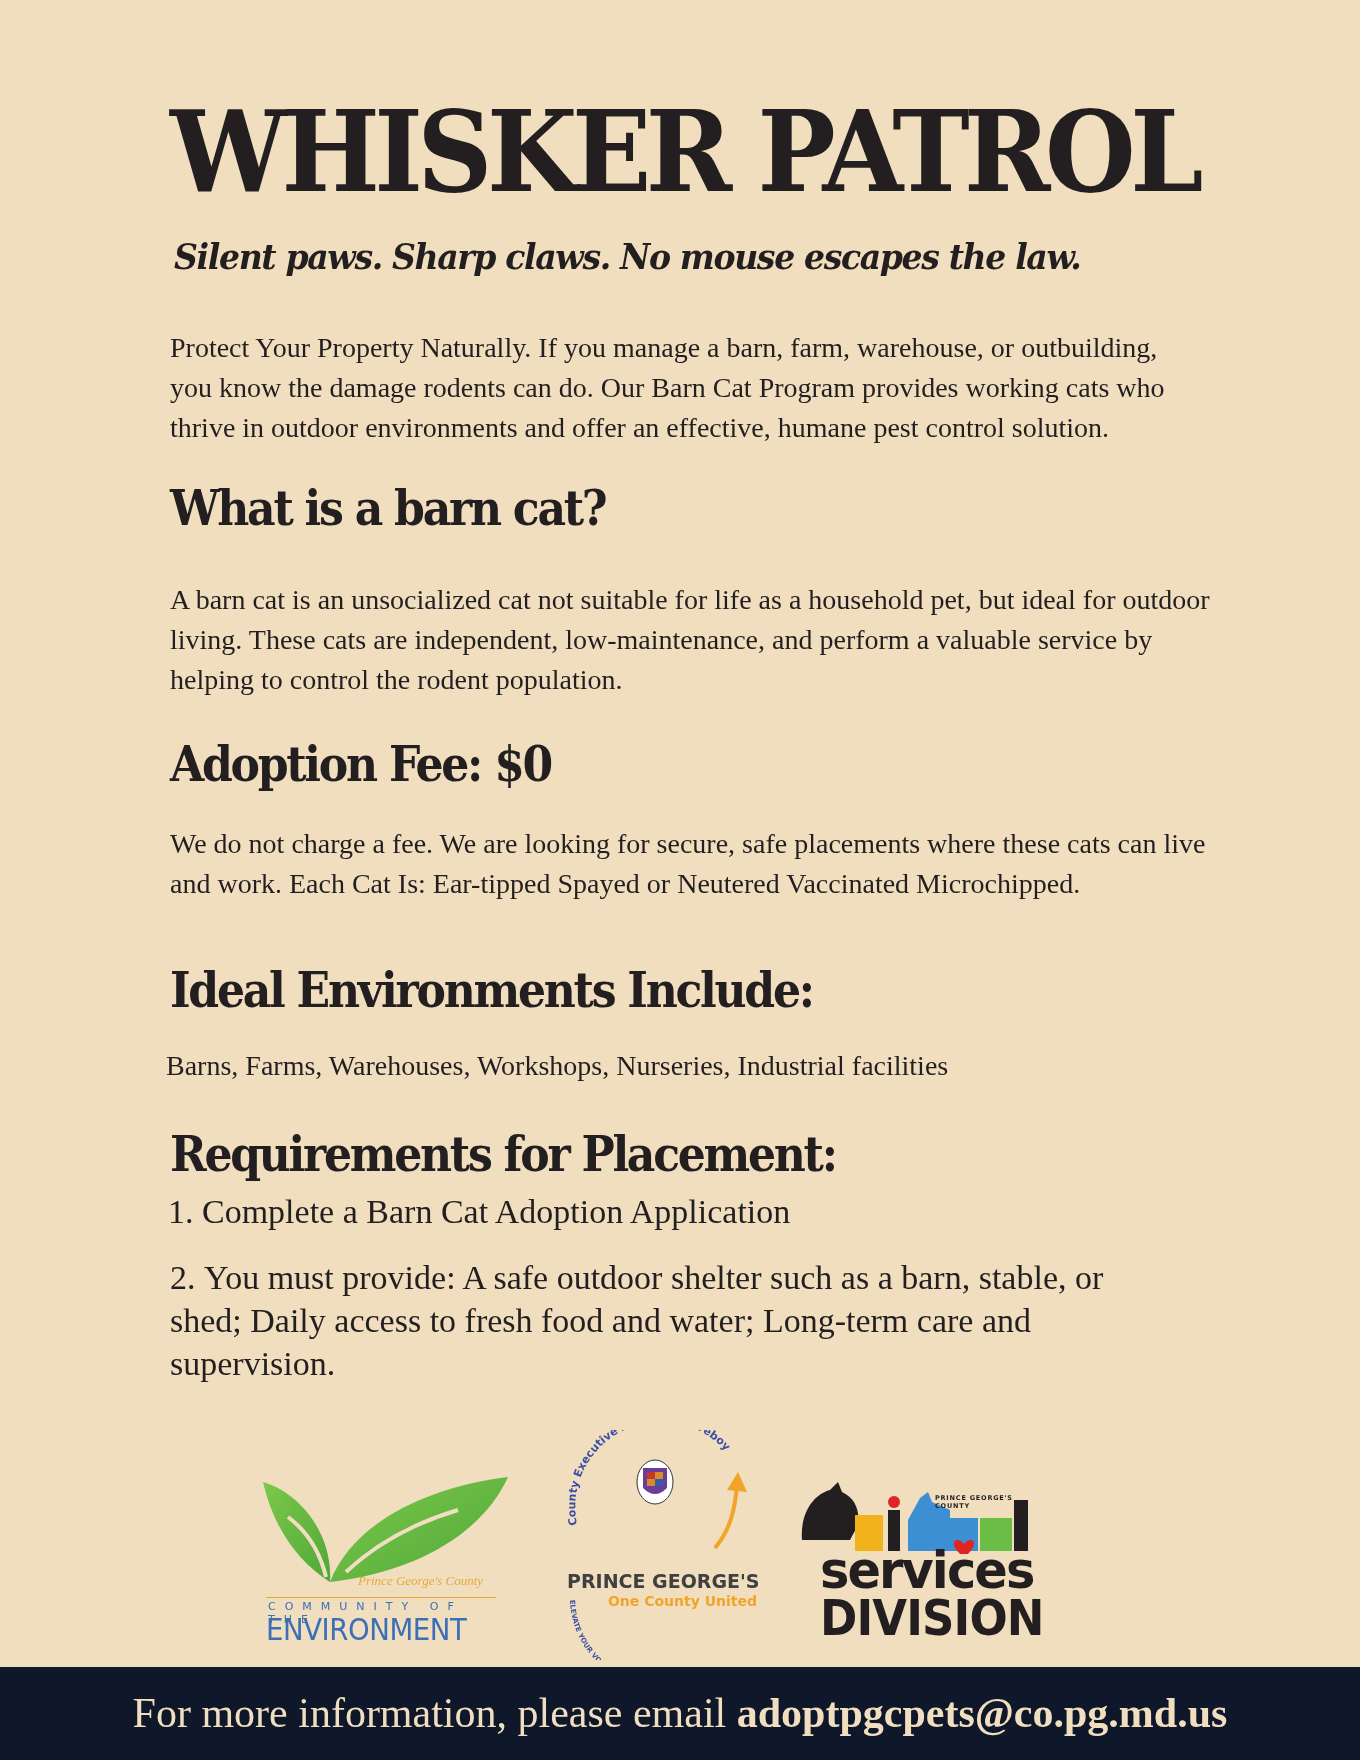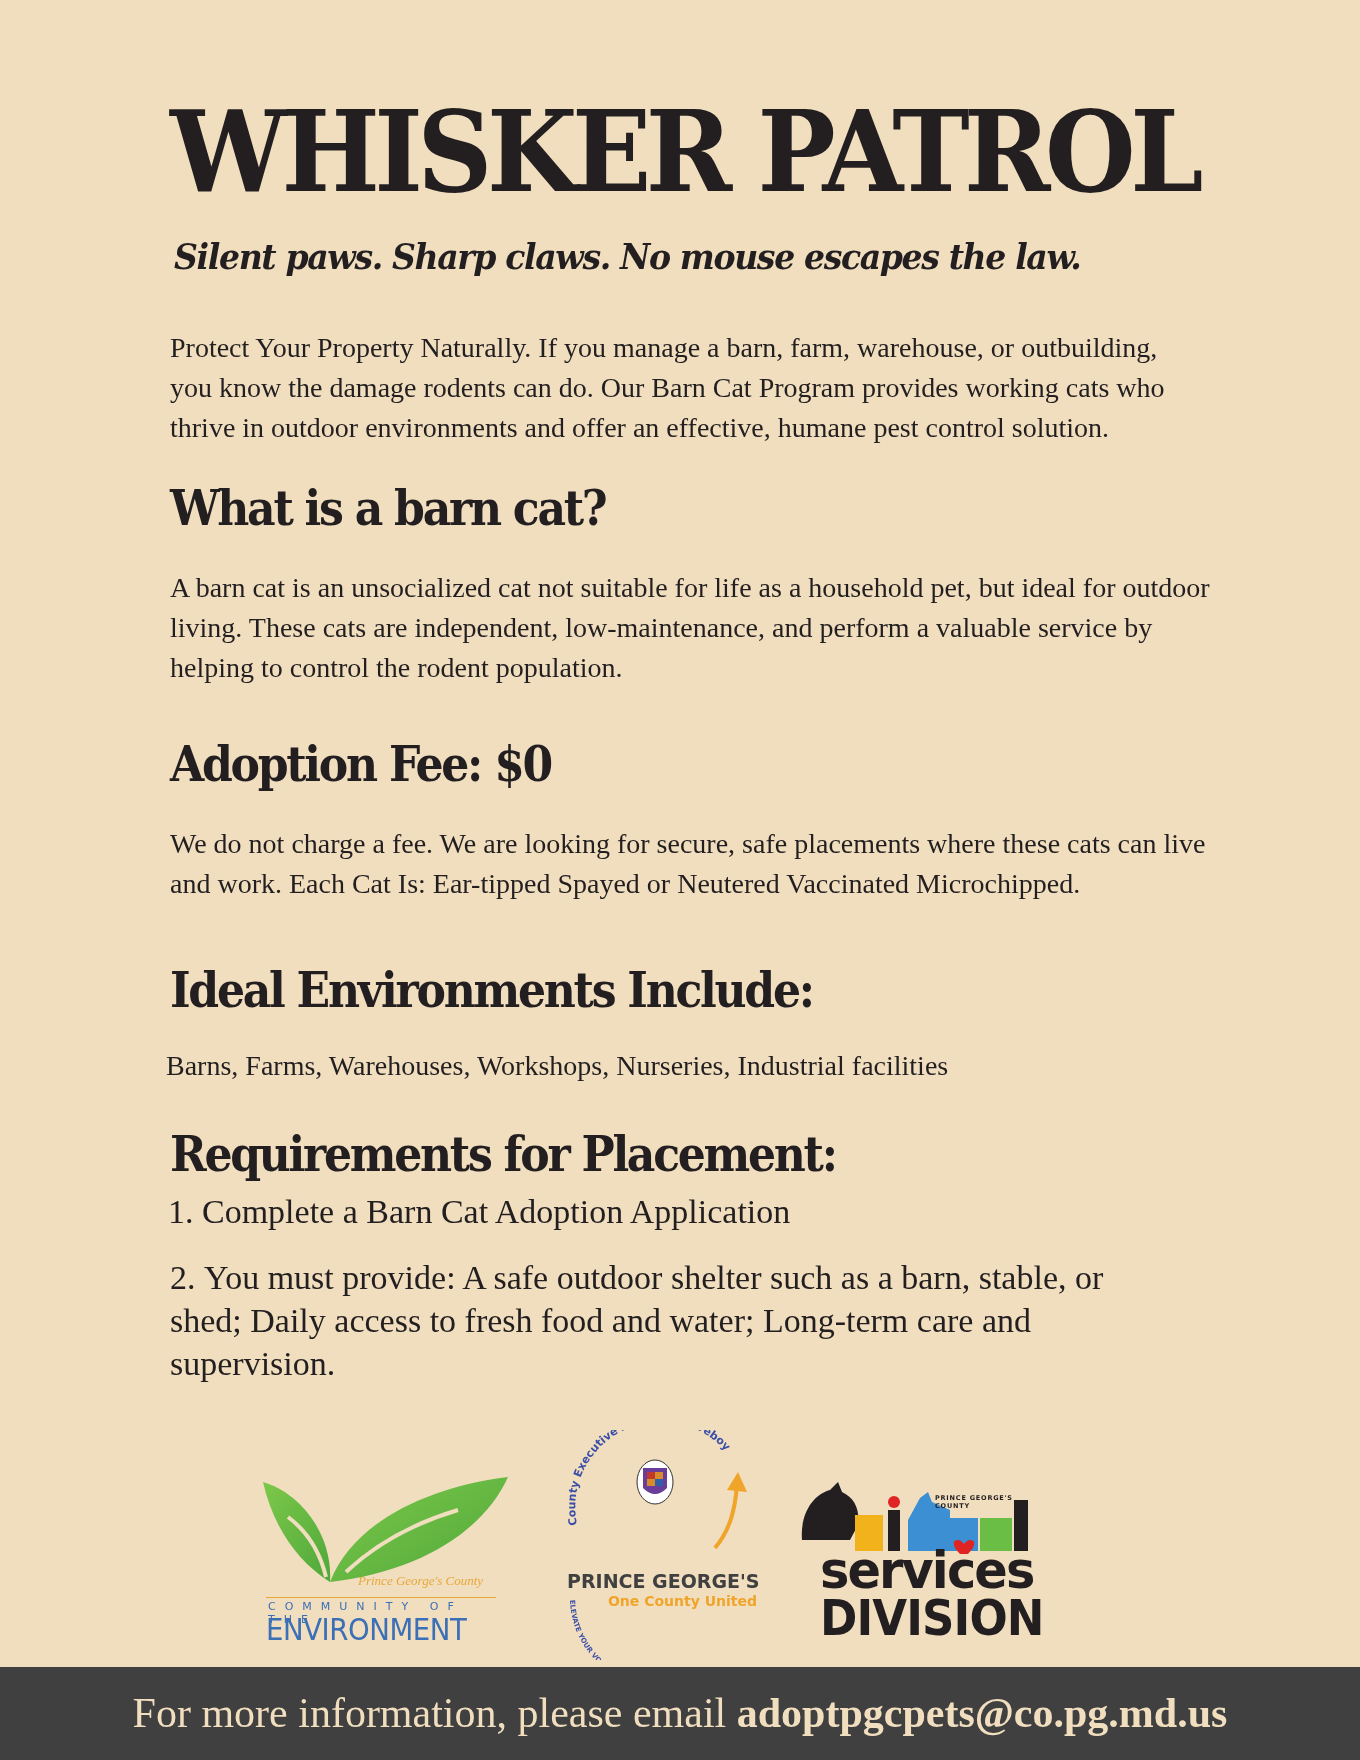--- a/index.html
+++ b/index.html
@@ -27,21 +27,21 @@
     .h2 {
       font-family: "DejaVu Serif", serif; font-weight: bold;
       font-size: 48px; line-height: 56px; letter-spacing: -2.5px; white-space: nowrap;
       transform: scaleX(0.92); transform-origin: left top;
     }
     .list-item { font-size: 34px; line-height: 43px; }
     .list-item .num { display: inline-block; width: 34px; }
     .bold { font-weight: normal; }
 
     .footer {
-      left: 0; top: 1667px; width: 1360px; height: 93px; background: #404040;
+      left: 0; top: 1667px; width: 1360px; height: 93px; background: #0f172a;
       color: #F0DEBF; font-size: 42px; line-height: 93px; text-align: center;
     }
     .footer .email { font-weight: bold; }
 
     
     .logo { position: absolute; }
     .env-logo { left: 258px; top: 1472px; width: 260px; height: 165px; }
     .env-county { position: absolute; left: 100px; top: 101px; font-style: italic; color: #E8A838; font-size: 13px; }
     .env-line { position: absolute; left: 8px; top: 125px; width: 230px; height: 1px; background: #E8A838; }
     .env-dept { position: absolute; left: 10px; top: 128px; font-family: "DejaVu Sans", sans-serif; font-size: 11px; letter-spacing: 9px; color: #3B6FB6; }
@@ -59,21 +59,21 @@
   </style>
 </head>
 <body>
 
 <div class="abs title">WHISKER PATROL</div>
 <div class="abs tagline">Silent paws. Sharp claws. No mouse escapes the law.</div>
 
 <div class="abs body-text" style="left:170px; top:306px; width:1000px;">Protect Your Property Naturally. If you manage a barn, farm, warehouse, or outbuilding, you know the damage rodents can do. Our Barn Cat Program provides working cats who thrive in outdoor environments and offer an effective, humane pest control solution.</div>
 
 <div class="abs h2" style="left:170px; top:480px;">What is a barn cat?</div>
-<div class="abs body-text" style="left:170px; top:546px; width:1050px;">A barn cat is an unsocialized cat not suitable for life as a household pet, but ideal for outdoor living. These cats are independent, low-maintenance, and perform a valuable service by helping to control the rodent population.</div>
+<div class="abs body-text" style="left:170px; top:558px; width:1050px;">A barn cat is an unsocialized cat not suitable for life as a household pet, but ideal for outdoor living. These cats are independent, low-maintenance, and perform a valuable service by helping to control the rodent population.</div>
 
 <div class="abs h2" style="left:170px; top:736px;">Adoption Fee: $0</div>
 <div class="abs body-text" style="left:170px; top:802px; width:1070px;">We do not charge a fee. We are looking for secure, safe placements where these cats can live and work. Each Cat Is: Ear-tipped Spayed or Neutered Vaccinated Microchipped.</div>
 
 <div class="abs h2" style="left:170px; top:962px;">Ideal Environments Include:</div>
 <div class="abs body-text" style="left:166px; top:1024px; white-space:nowrap;">Barns, Farms, Warehouses, Workshops, Nurseries, Industrial facilities</div>
 
 <div class="abs h2" style="left:170px; top:1126px;">Requirements for Placement:</div>
 
 <div class="abs list-item" style="left:168px; top:1190px; width:1020px;">

